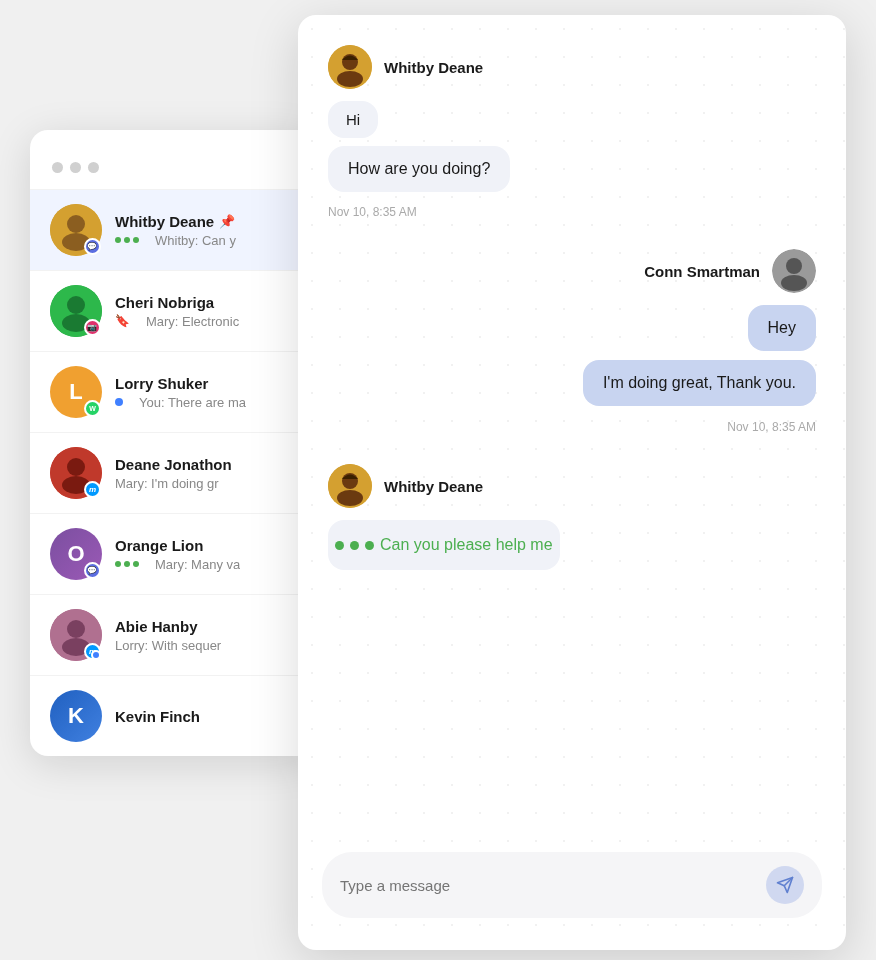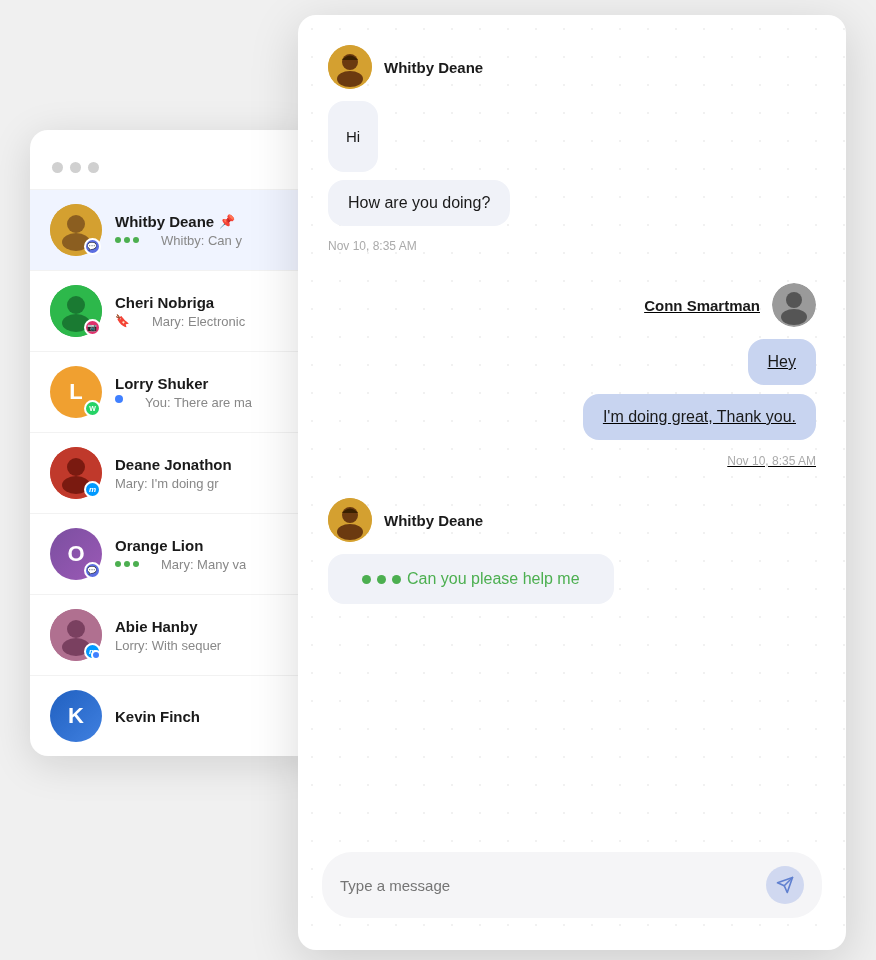--- a/index.html
+++ b/index.html
@@ -107,21 +107,22 @@
       white-space: nowrap;
       overflow: hidden;
       text-overflow: ellipsis;
       display: flex;
       align-items: center;
       gap: 5px;
     }
 
     .contact-meta {
       display: flex;
-      gap: 22px;
+      align-items: center;
+      gap: 16px;
       margin-top: 3px;
     }
 
     .contact-preview {
       font-size: 13px;
       color: #888;
       white-space: nowrap;
       overflow: hidden;
       text-overflow: ellipsis;
     }
@@ -214,37 +215,36 @@
       border-radius: 16px;
       padding: 14px 20px;
       display: inline-block;
       font-size: 16px;
       color: #1a1a1a;
       max-width: 70%;
       margin-bottom: 8px;
     }
 
     .bubble-small {
-      padding: 27px 18px;
+      padding: 10px 18px;
       font-size: 15px;
     }
 
     .timestamp {
       font-size: 12px;
       color: #aaa;
       margin-top: 5px;
     }
 
     
     .msg-group-right {
       margin-bottom: 30px;
       display: flex;
       flex-direction: column;
       align-items: flex-end;
-      text-decoration: underline;
     }
 
     .msg-sender-row-right {
       display: flex;
       align-items: center;
       gap: 12px;
       margin-bottom: 12px;
       flex-direction: row-reverse;
     }
 
@@ -263,21 +263,21 @@
       font-size: 12px;
       color: #aaa;
       margin-top: 5px;
       text-align: right;
     }
 
     
     .typing-bubble {
       background: #f0f2f8;
       border-radius: 16px;
-      padding: 16px 34px;
+      padding: 16px 7px;
       display: inline-flex;
       align-items: center;
       gap: 6px;
       margin-bottom: 8px;
       justify-content: flex-end;
     }
 
     .typing-bubble-dot {
       width: 9px;
       height: 9px;

